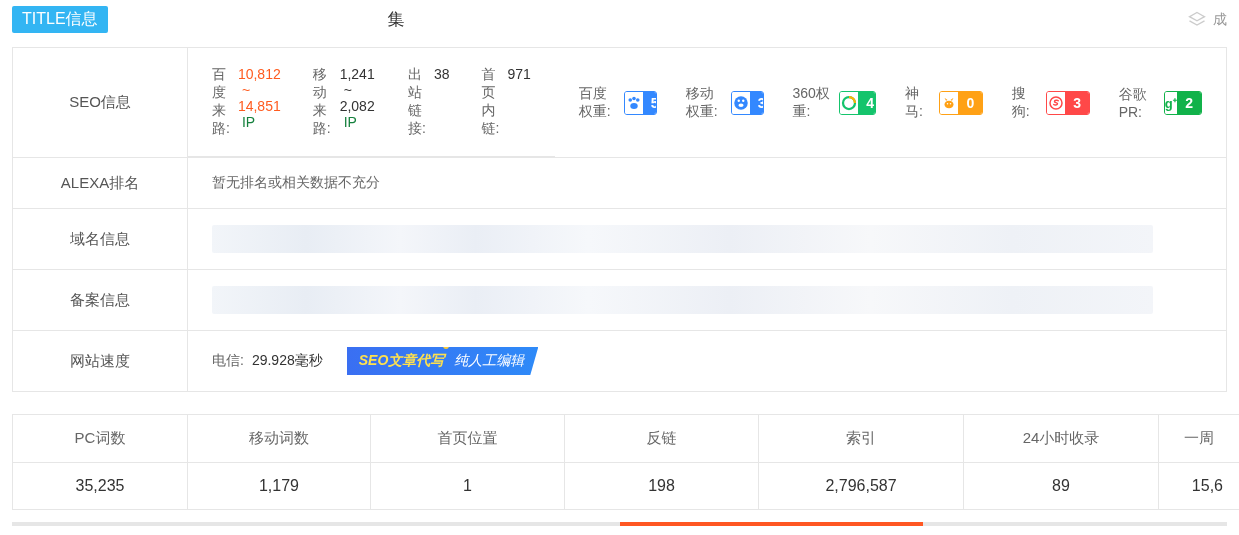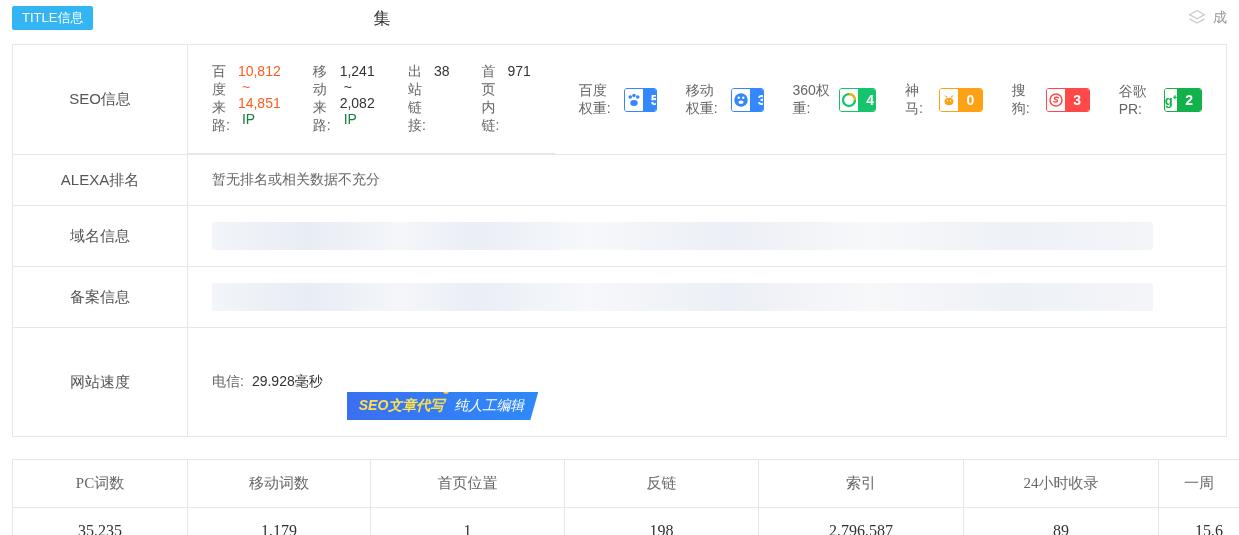--- a/index.html
+++ b/index.html
@@ -12,21 +12,21 @@
   }
   .top-row {
     display: flex;
     align-items: center;
     padding: 6px 12px 14px 12px;
     gap: 10px;
   }
   .title-badge {
     background: #33b5f3;
     color: #fff;
-    font-size: 13px;
+    font-size: 16px;
     padding: 3px 10px;
     border-radius: 2px;
   }
   .title-text {
     font-size: 17px;
     color: #333;
     margin-left: 4px;
   }
   .top-spacer { flex: 1; }
   .stack-icon {
@@ -115,21 +115,20 @@
   }
 
   .speed-row { display:flex; align-items:center; gap: 24px; }
   .seo-article-badge {
     display: inline-flex; align-items:center;
     height: 28px;
     background: linear-gradient(90deg, #3a6ff2, #2e8af8);
     position: relative;
     padding: 0 14px 0 12px;
     clip-path: polygon(0 0, 100% 0, calc(100% - 8px) 100%, 0 100%);
-    margin-top: 48px;
   }
   .seo-article-badge::before{
     content:"";
     position:absolute; top:-4px; left:50%; width:6px; height:6px;
     background:#ffcc33; border-radius:50%;
   }
   .seo-article-left { color:#ffe14d; font-style: italic; font-weight: bold; font-size:14px; margin-right:10px; }
   .seo-article-right { color:#fff; font-style: italic; font-weight: normal; font-size:14px; }
 
   .stats-table {
@@ -138,21 +137,20 @@
     border-collapse: collapse;
     table-layout: fixed;
   }
   .stats-table th, .stats-table td {
     border: 1px solid #e6e6e6;
     text-align: center;
     padding: 14px 8px;
     color:#555;
     white-space: nowrap;
     overflow: hidden;
-    font-family: Liberation Serif, serif;
   }
   .stats-table th { font-weight: normal; color:#666; font-size:15px; background:#fff; }
   .stats-table td { font-size:16px; color:#333; }
   .stats-table th:last-child, .stats-table td:last-child { border-right: none; }
 
   .bottom-bars {
     margin: 12px 12px 0 12px;
     display:flex; gap:0;
     height:4px;
   }

